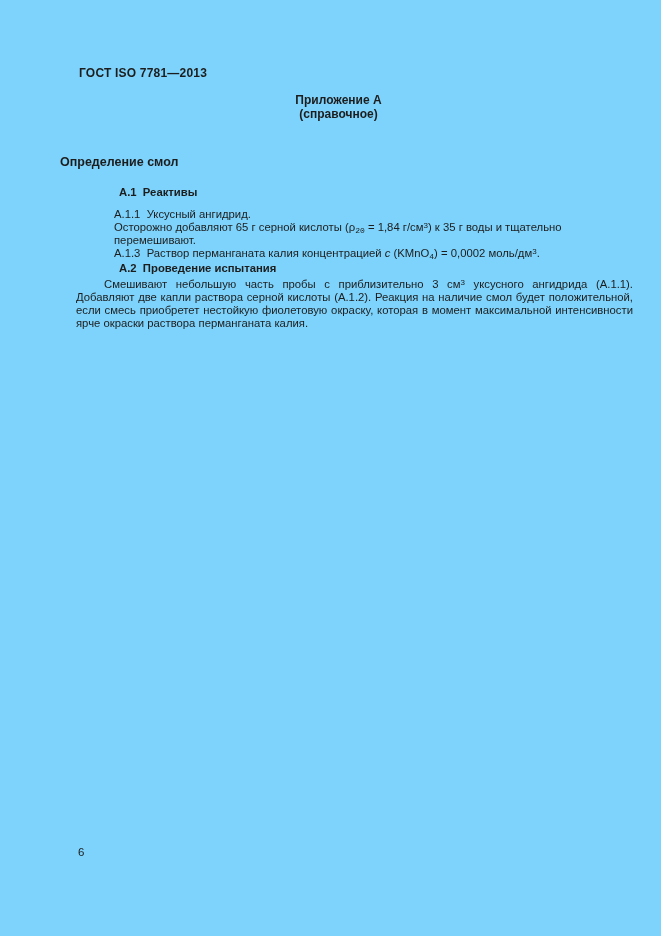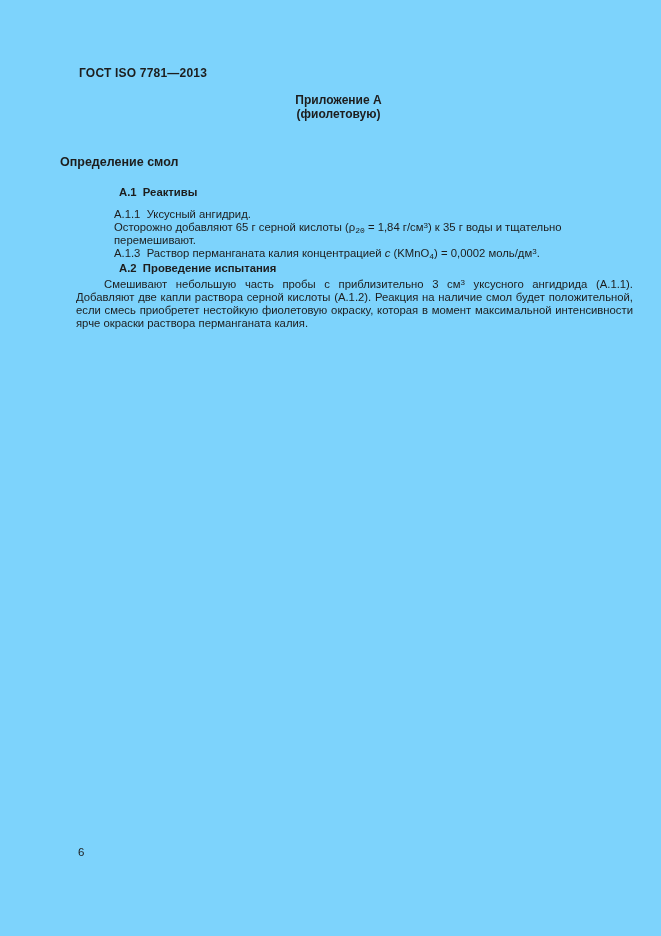--- a/index.html
+++ b/index.html
@@ -97,21 +97,21 @@
 </style>
 </head>
 <body>
 
 <div class="page">
 
   <div class="running-header">ГОСТ ISO 7781—2013</div>
 
   <div class="appendix-head">
     <div>Приложение А</div>
-    <div>(фиолетовую)</div>
+    <div>(справочное)</div>
   </div>
 
   <div class="doc-title">Определение смол</div>
 
   <div class="body-text">
 
     <div class="sub-heading a1">А.1  Реактивы</div>
 
     <div class="item">А.1.1  Уксусный ангидрид.</div>
 

